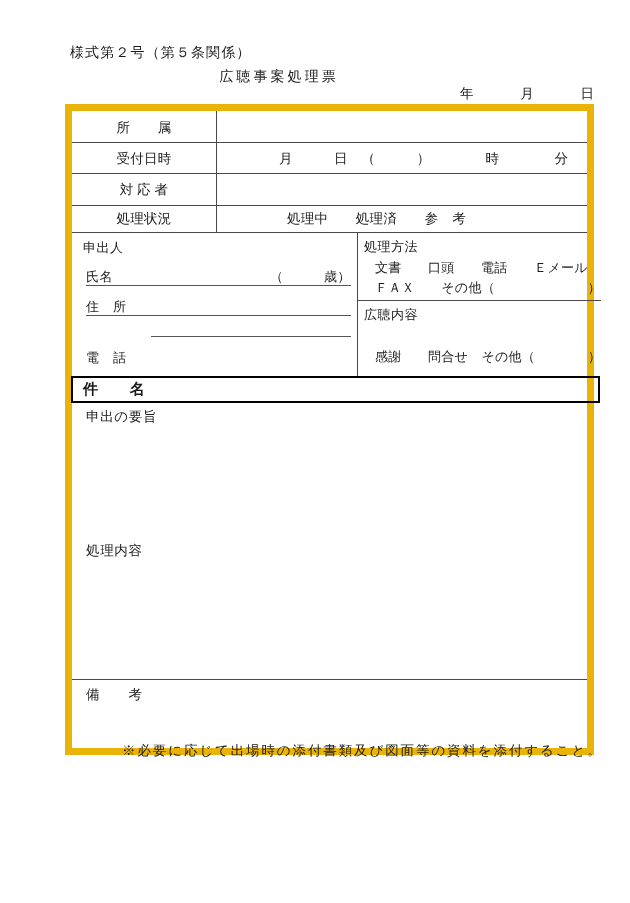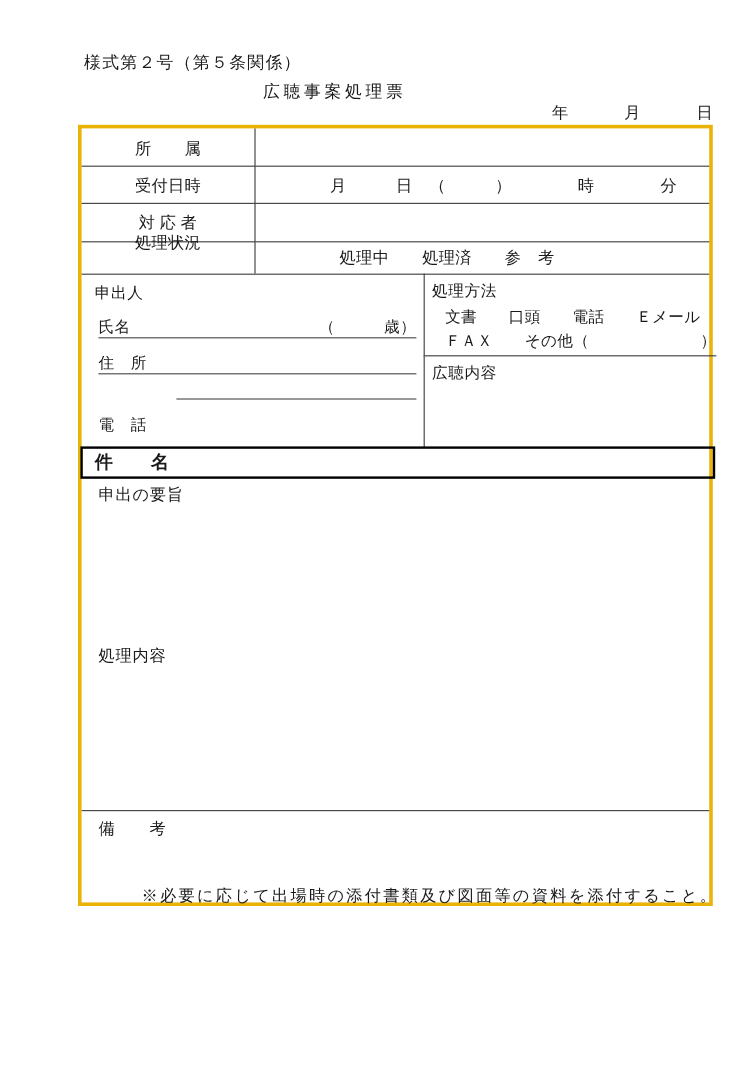--- a/index.html
+++ b/index.html
@@ -53,21 +53,21 @@
   }
   .date-line span { display: inline-block; }
 
   
   .frame {
     position: absolute;
     left: 65px;
     top: 104px;
     width: 529px;
     height: 651px;
-    border: 3px solid #eab308;
+    border: 7px solid #eab308;
     box-sizing: border-box;
   }
 
   .row-line {
     position: absolute;
     left: 0;
     width: 100%;
     border-top: 1px solid #4a4a4a;
   }
   .vline {
@@ -183,21 +183,21 @@
 
     <div class="lbl" style="top:8px;">所　　属</div>
     <div class="val" style="left:160px; top:8px;"></div>
 
     <div class="lbl" style="top:39px;">受付日時</div>
     <div class="val" style="left:207px; top:39px;">月　　　日　（　　　）　　　　時　　　　分</div>
 
     <div class="lbl" style="top:70px;">対 応 者</div>
     <div class="val" style="left:160px; top:70px;"></div>
 
-    <div class="lbl" style="top:87px;font-family:Liberation Mono, monospace;">処理状況</div>
+    <div class="lbl" style="top:99px;font-family:Liberation Mono, monospace;">処理状況</div>
     <div class="val" style="left:215px; top:99px;">処理中　　処理済　　参　考</div>
 
     <div class="vline" style="left:285px; top:121px; height:145px;"></div>
     <div class="row-line" style="top:189px; left:285px; width:244px;"></div>
 
     <div class="blk-label" style="left:11px; top:128px;">申出人</div>
 
     <div class="ul-field" style="left:14px; top:155px; width:265px; height:20px;">
       <span>氏名</span>
       <span>（　　　歳）</span>
@@ -209,20 +209,21 @@
     </div>
     <div class="ul-blank" style="left:79px; top:225px; width:200px;"></div>
 
     <div class="blk-label" style="left:14px; top:238px;">電　話</div>
 
     <div class="blk-label" style="left:292px; top:127px;">処理方法</div>
     <div class="opt-line" style="left:303px; top:148px;">文書　　口頭　　電話　　Ｅメール</div>
     <div class="opt-line" style="left:303px; top:168px;">ＦＡＸ　　その他（　　　　　　　）</div>
 
     <div class="blk-label" style="left:292px; top:195px;">広聴内容</div>
+    <div class="opt-line" style="left:303px; top:237px;">感謝　　問合せ　その他（　　　　）</div>
 
     <div class="subject-band" style="top:265px; height:27px;"></div>
     <div class="subject-text" style="left:11px; top:269px;">件　　名</div>
 
     <div class="body-label" style="left:14px; top:297px;">申出の要旨</div>
     <div class="body-label" style="left:14px; top:431px;">処理内容</div>
 
     <div class="row-line" style="top:568px;"></div>
     <div class="body-label" style="left:14px; top:575px;">備　　考</div>
 

